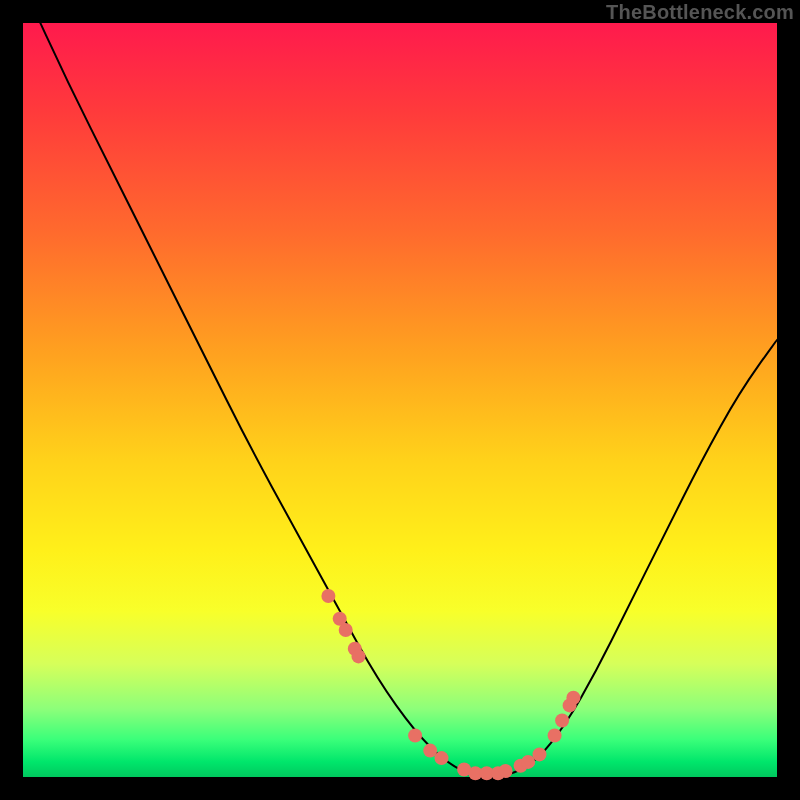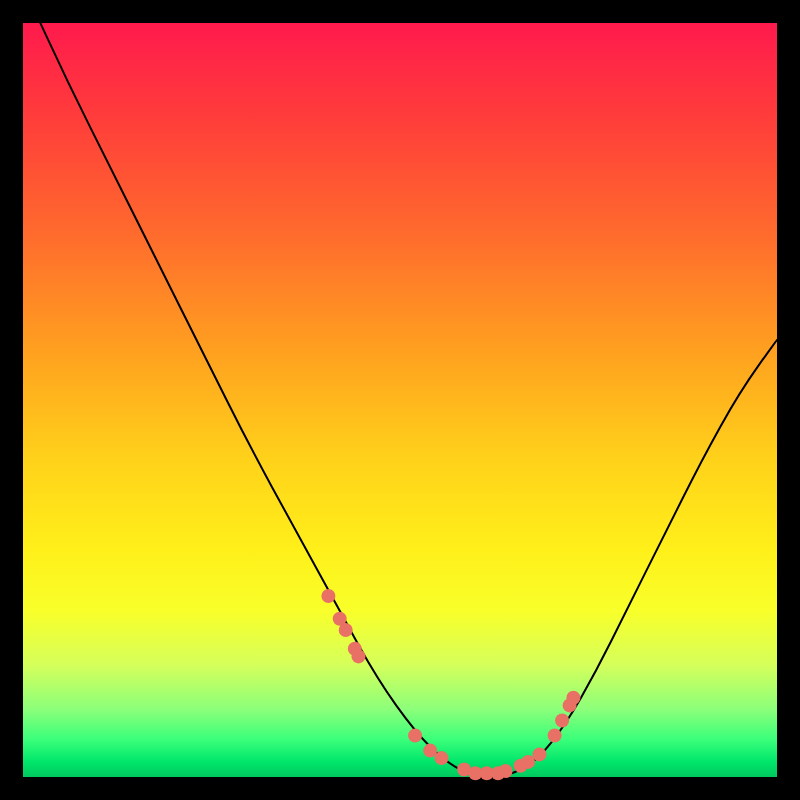--- a/index.html
+++ b/index.html
@@ -47,20 +47,21 @@
     overflow: visible;
   }
   .dot {
     fill: #e87064;
   }
 </style>
 </head>
 <body>
 
 <div class="frame">
+  <div class="watermark">TheBottleneck.com</div>
   <div class="plot-area">
     <svg class="curve" viewBox="0 0 754 754">
       <path id="curve-path" fill="none" stroke="#000" stroke-width="2" stroke-linecap="round" d="M 0.0 -37.7 Q 0.0 -37.7 22.6 11.3 Q 45.2 60.3 67.9 105.6 Q 90.5 150.8 113.1 196.0 Q 135.7 241.3 158.3 286.5 Q 181.0 331.8 203.6 377.0 Q 226.2 422.2 248.8 463.7 Q 271.4 505.2 294.1 546.6 Q 316.7 588.1 335.5 622.0 Q 354.4 656.0 373.2 682.4 Q 392.1 708.8 407.2 723.8 Q 422.2 738.9 437.3 746.5 Q 452.4 754.0 467.5 754.0 Q 482.6 754.0 497.6 746.5 Q 512.7 738.9 527.8 720.1 Q 542.9 701.2 558.0 674.8 Q 573.0 648.4 588.1 618.3 Q 603.2 588.1 622.0 550.4 Q 640.9 512.7 659.8 475.0 Q 678.6 437.3 697.5 403.4 Q 716.3 369.5 735.1 343.1 T 754.0 316.7"></path>
       <g id="dots">
           <circle cx="305.4" cy="573.0" r="7" class="dot"></circle>
           <circle cx="316.7" cy="595.7" r="7" class="dot"></circle>
           <circle cx="322.7" cy="607.0" r="7" class="dot"></circle>
           <circle cx="331.8" cy="625.8" r="7" class="dot"></circle>
           <circle cx="335.5" cy="633.4" r="7" class="dot"></circle>
           <circle cx="392.1" cy="712.5" r="7" class="dot"></circle>

